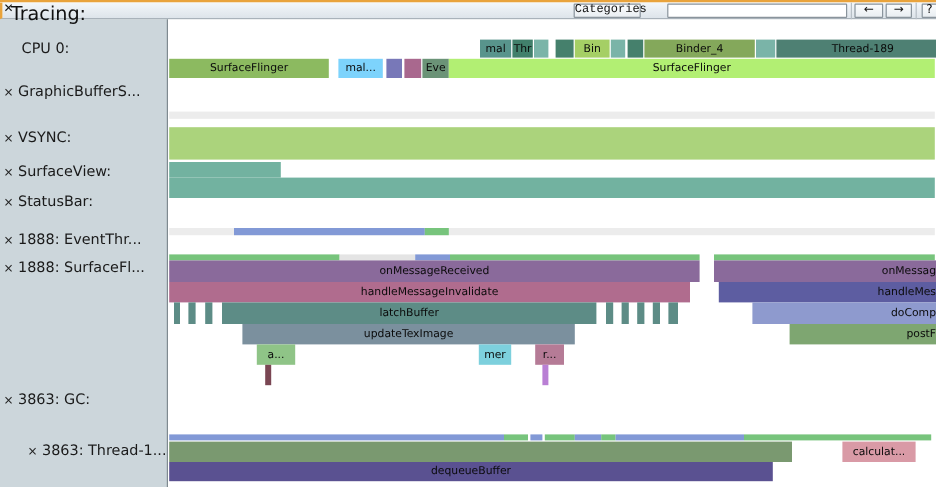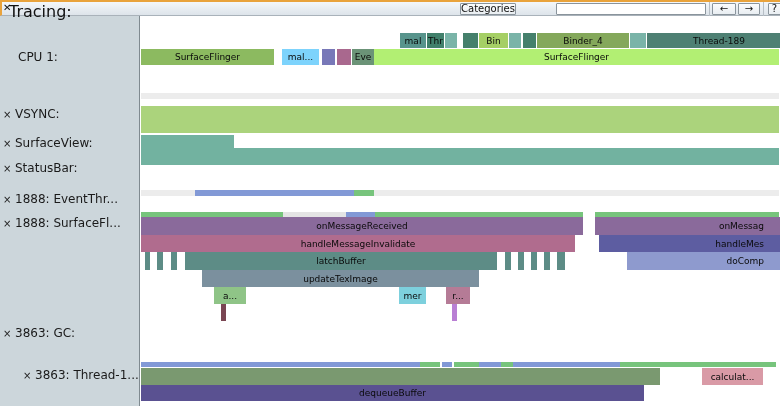--- a/index.html
+++ b/index.html
@@ -19,21 +19,21 @@
     box-sizing:border-box; z-index:5;
   }
   #toolbar .title{position:absolute; left:7px; top:0px; font-size:16px; color:#111;}
   #toolbar .close-x{position:absolute; left:1px; top:0px; font-size:10px; color:#111; font-weight:bold;}
   .tb-btn{
     position:absolute; top:1px; height:12px; box-sizing:border-box;
     background:linear-gradient(#fbfcfd,#e9eef2);
     border:1px solid #8a949c; border-radius:1px;
     font-size:10px; color:#111; text-align:center; line-height:10px;
   }
-  #categories-btn{left:458px; width:56px;}
+  #categories-btn{left:476px; width:56px;font-family:Liberation Mono, monospace;}
   #search-box{
     position:absolute; left:554px; top:1px; width:150px; height:12px;
     background:#fff; border:1px solid #8a949c; border-radius:1px;
     box-sizing:border-box; font-size:10px; padding:0 2px;
   }
   #back-btn{left:710px; width:24px;}
   #fwd-btn{left:736px; width:22px;}
   #help-btn{left:766px; width:13px;}
   .tb-divider{position:absolute; top:0; width:1px; height:14px; background:#b7bfc6;}
 
@@ -53,41 +53,42 @@
   .tickm{position:absolute; top:12px; width:1px; height:4px; background:#999;}
   .tickL{position:absolute; top:2px; font-size:9px; color:#222; white-space:nowrap;}
 
   
   #canvas{position:absolute; left:140px; top:14px; width:640px; height:392px; background:#fff; overflow:hidden;}
   .slice{
     position:absolute; box-sizing:border-box; overflow:hidden;
     font-size:9px; color:#0a0a0a; white-space:nowrap;
     display:flex; align-items:center; justify-content:center;
   }
-  .slice.r{justify-content:flex-end; padding-right:16px;}
+  .slice.r{justify-content:flex-end; padding-right:0;}
 </style>
 </head>
 <body>
 
 <div id="app">
 
   <div id="toolbar">
     <span class="close-x">✕</span>
     <span class="title">Tracing:</span>
     <div class="tb-btn" id="categories-btn">Categories</div>
     <input id="search-box" value="" style="">
     <div class="tb-divider" style="left:707px"></div>
     <div class="tb-btn" id="back-btn">←</div>
     <div class="tb-btn" id="fwd-btn">→</div>
     <div class="tb-divider" style="left:761px"></div>
     <div class="tb-btn" id="help-btn">?</div>
   </div>
 
   <div id="sidebar">
-      <div class="side-item nox" style="top: 34px;"><span class="lbl">CPU 1:</span></div>
+      <div class="side-item nox" style="top: 17px;"><span class="lbl">CPU 0:</span></div>
+      <div class="side-item" style="top: 53px;"><span class="x">×</span><span class="lbl">GraphicBufferS...</span></div>
       <div class="side-item" style="top: 120px;"><span class="x">×</span><span class="lbl">SurfaceView:</span></div>
       <div class="side-item" style="top: 91px;"><span class="x">×</span><span class="lbl">VSYNC:</span></div>
       <div class="side-item" style="top: 145px;"><span class="x">×</span><span class="lbl">StatusBar:</span></div>
       <div class="side-item" style="top: 176px;"><span class="x">×</span><span class="lbl">1888: EventThr...</span></div>
       <div class="side-item" style="top: 200px;"><span class="x">×</span><span class="lbl">1888: SurfaceFl...</span></div>
       <div class="side-item" style="top: 310px;"><span class="x">×</span><span class="lbl">3863: GC:</span></div>
       <div class="side-item" style="top: 352px; margin-left: 20px;"><span class="x">×</span><span class="lbl">3863: Thread-1...</span></div>
     </div>
 
   <div id="ruler">
@@ -168,20 +169,21 @@
       <div class="slice" style="left: 17px; top: 236px; width: 6px; height: 18px; background: rgb(93, 140, 134);"></div>
       <div class="slice" style="left: 31px; top: 236px; width: 6px; height: 18px; background: rgb(93, 140, 134);"></div>
       <div class="slice" style="left: 45px; top: 236px; width: 312px; height: 18px; background: rgb(93, 140, 134);">latchBuffer</div>
       <div class="slice" style="left: 365px; top: 236px; width: 6px; height: 18px; background: rgb(93, 140, 134);"></div>
       <div class="slice" style="left: 378px; top: 236px; width: 6px; height: 18px; background: rgb(93, 140, 134);"></div>
       <div class="slice" style="left: 391px; top: 236px; width: 6px; height: 18px; background: rgb(93, 140, 134);"></div>
       <div class="slice" style="left: 404px; top: 236px; width: 6px; height: 18px; background: rgb(93, 140, 134);"></div>
       <div class="slice" style="left: 417px; top: 236px; width: 8px; height: 18px; background: rgb(93, 140, 134);"></div>
       <div class="slice r" style="left: 487px; top: 236px; width: 153px; height: 18px; background: rgb(142, 154, 206);">doComp</div>
       <div class="slice" style="left: 62px; top: 254px; width: 277px; height: 17px; background: rgb(123, 144, 158);">updateTexImage</div>
+      <div class="slice r" style="left: 518px; top: 254px; width: 122px; height: 17px; background: rgb(126, 166, 113);">postF</div>
       <div class="slice" style="left: 74px; top: 271px; width: 32px; height: 17px; background: rgb(143, 196, 135);">a...</div>
       <div class="slice" style="left: 259px; top: 271px; width: 27px; height: 17px; background: rgb(125, 208, 221);">mer</div>
       <div class="slice" style="left: 306px; top: 271px; width: 24px; height: 17px; background: rgb(181, 123, 150);">r...</div>
       <div class="slice" style="left: 81px; top: 288px; width: 5px; height: 17px; background: rgb(122, 70, 83);"></div>
       <div class="slice" style="left: 312px; top: 288px; width: 5px; height: 17px; background: rgb(185, 127, 212);"></div>
       <div class="slice" style="left: 1px; top: 346px; width: 279px; height: 5px; background: rgb(130, 153, 214);"></div>
       <div class="slice" style="left: 280px; top: 346px; width: 20px; height: 5px; background: rgb(119, 196, 124);"></div>
       <div class="slice" style="left: 302px; top: 346px; width: 10px; height: 5px; background: rgb(130, 153, 214);"></div>
       <div class="slice" style="left: 314px; top: 346px; width: 25px; height: 5px; background: rgb(119, 196, 124);"></div>
       <div class="slice" style="left: 339px; top: 346px; width: 22px; height: 5px; background: rgb(130, 153, 214);"></div>

